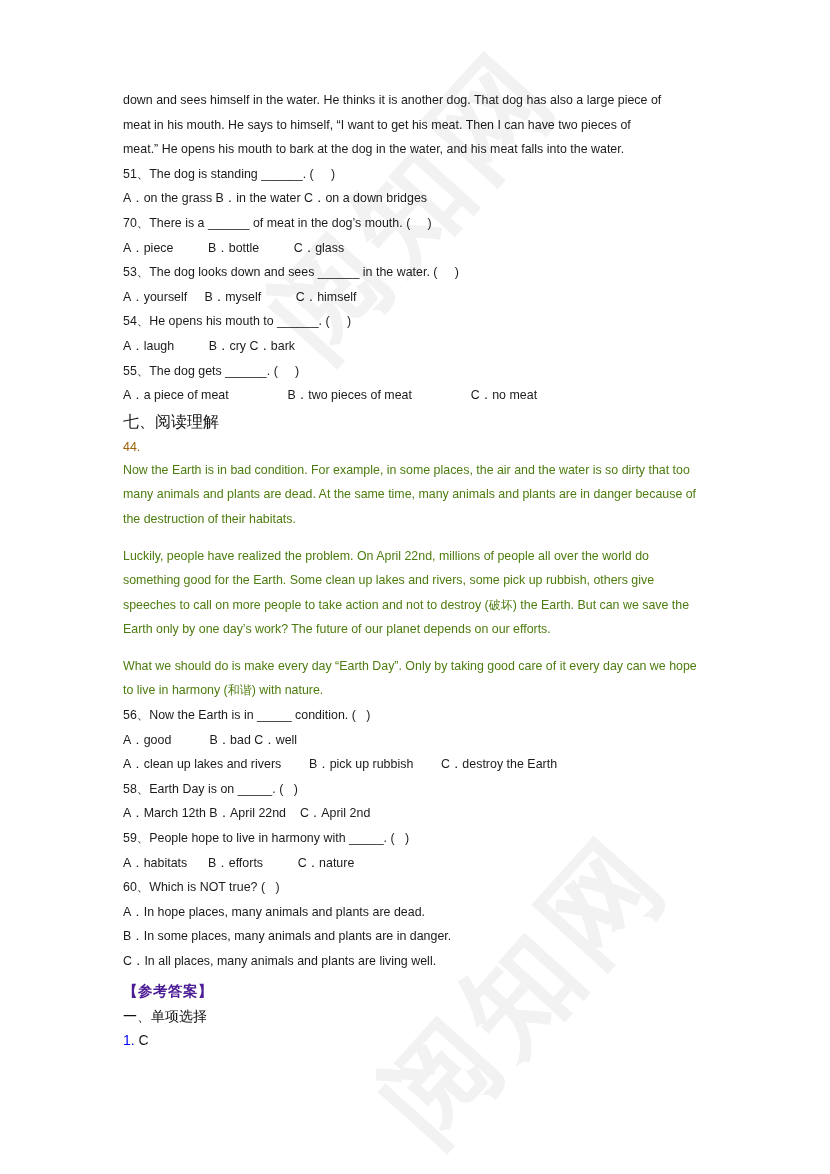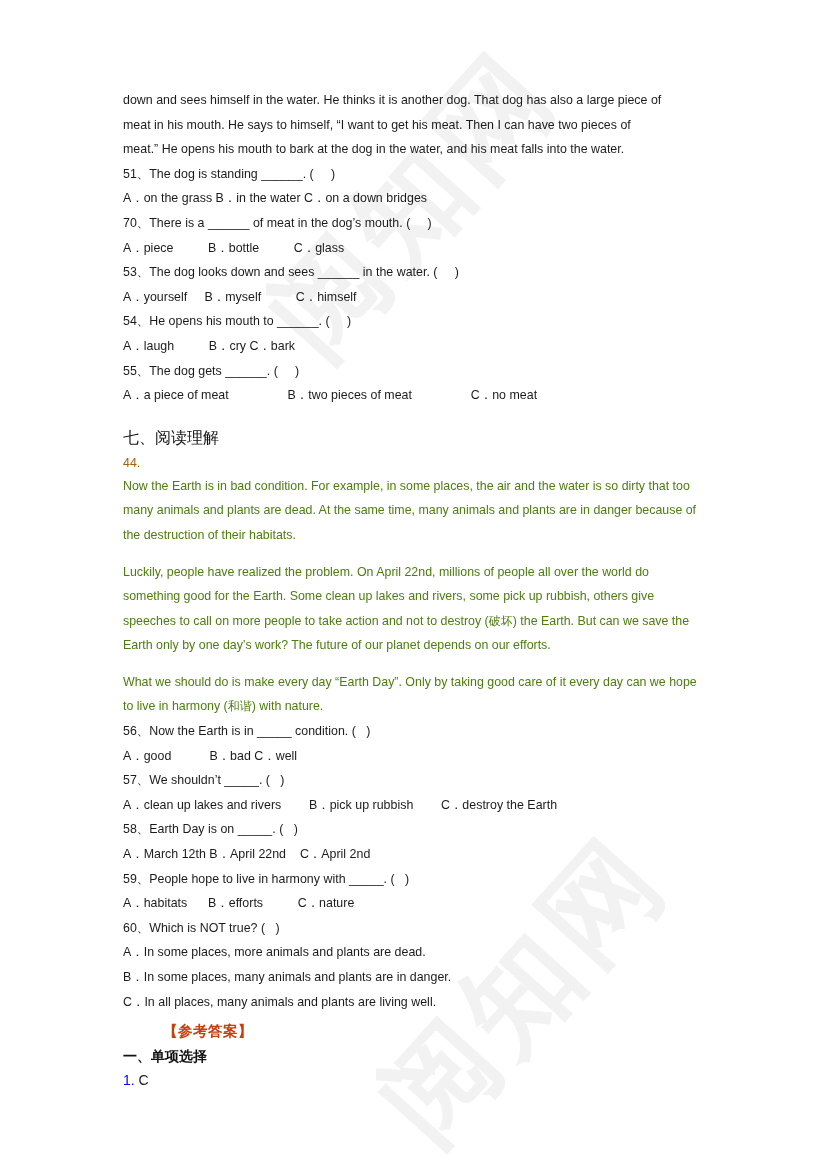--- a/index.html
+++ b/index.html
@@ -82,41 +82,40 @@
     font-family: "DejaVu Serif", "Liberation Serif", serif;
     font-size: 12px;
   }
 
   
   .sec-head {
     font-family: "DejaVu Serif", "Liberation Serif", serif;
     font-size: 16px;
     line-height: 28px;
     color: #111111;
-    margin-top: 16px;
+    margin-top: 0;
   }
 
   .blue-num {
     color: #a16207;
     font-size: 12.4px;
     line-height: 22px;
   }
 
   .answer-title {
-    color: #c2410c;
+    color: #4c1d95;
     font-family: "DejaVu Serif", "Liberation Serif", serif;
     font-weight: bold;
     font-size: 14.5px;
     line-height: 26px;
     letter-spacing: 0.5px;
-    margin-left: 40px;
   }
   .answer-sec {
     font-family: "DejaVu Serif", "Liberation Serif", serif;
-    font-weight: bold;
+    font-weight: normal;
     font-size: 14px;
     line-height: 25px;
     color: #111111;
   }
   .answer-item {
     font-size: 14px;
     line-height: 23px;
     color: #1b1b1b;
   }
   .answer-item .idx {
@@ -177,34 +176,33 @@
 
     <div class="para">
       <span>What we should do is make every day “Earth Day”. Only by taking good care of it every day can we hope to live in harmony (</span><span class="cn">和谐</span><span>) with nature.</span>
     </div>
 
     <div>
       <div class="line">56、Now the Earth is in _____ condition. (   )</div>
       <div class="line">A．good           B．bad C．well</div>
     </div>
     <div>
-      <div class="line">57、We shouldn’t _____. (   )</div>
       <div class="line">A．clean up lakes and rivers        B．pick up rubbish        C．destroy the Earth</div>
     </div>
     <div>
       <div class="line">58、Earth Day is on _____. (   )</div>
       <div class="line">A．March 12th B．April 22nd    C．April 2nd</div>
     </div>
     <div>
       <div class="line">59、People hope to live in harmony with _____. (   )</div>
       <div class="line">A．habitats      B．efforts          C．nature</div>
     </div>
     <div>
       <div class="line">60、Which is NOT true? (   )</div>
-      <div class="line">A．In some places, more animals and plants are dead.</div>
+      <div class="line">A．In hope places, many animals and plants are dead.</div>
       <div class="line">B．In some places, many animals and plants are in danger.</div>
       <div class="line">C．In all places, many animals and plants are living well.</div>
     </div>
 
     <div class="sp-sm"></div>
 
     <div class="answer-title">【参考答案】</div>
     <div class="answer-sec">一、单项选择</div>
     <div class="answer-item">
       <span class="idx">1.</span><span>&nbsp;</span><span>C</span>

